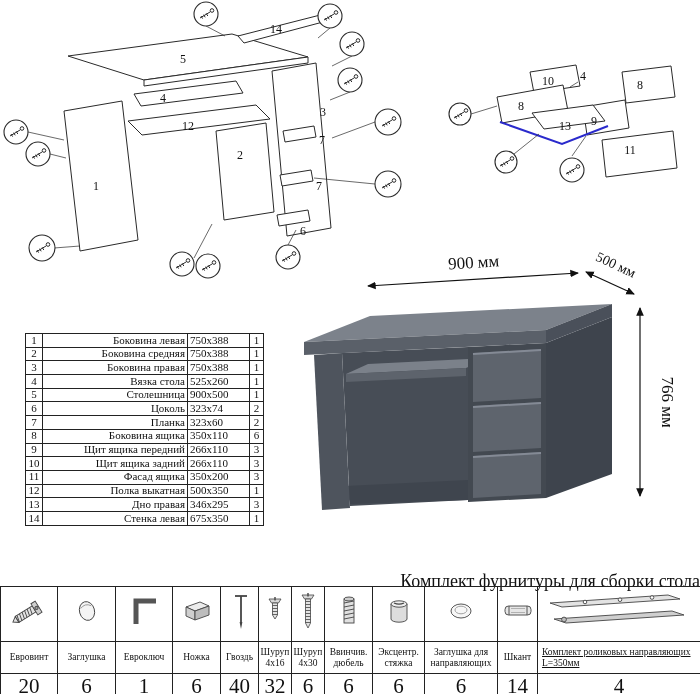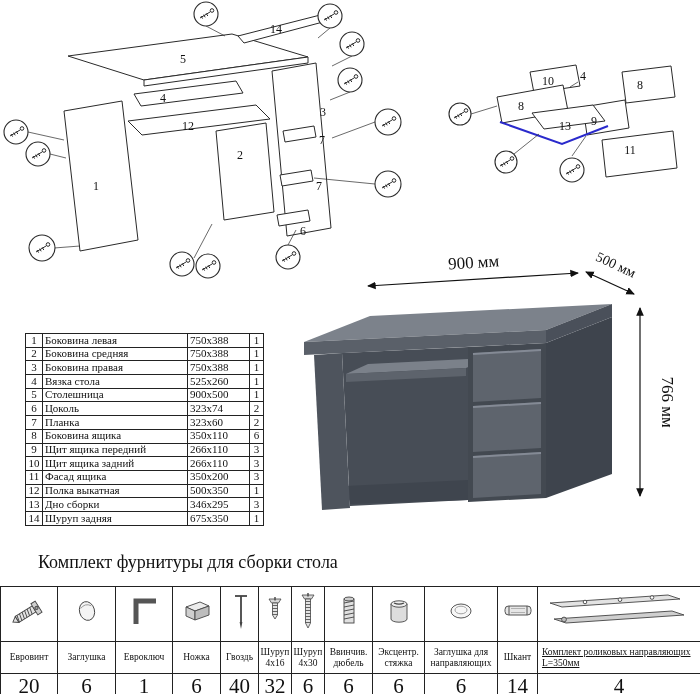--- a/index.html
+++ b/index.html
@@ -12,31 +12,31 @@
   .dr { position:absolute; left:444px; top:56px; }
   .panels polygon { fill:#ffffff; stroke:#2a2a2a; stroke-width:1; }
   .leaders line { stroke:#2a2a2a; stroke-width:0.7; }
   .callouts circle { fill:#ffffff; stroke:#2a2a2a; stroke-width:1.1; }
   .lbl text { font-size:12px; fill:#111; text-anchor:middle; font-family:"Liberation Serif", serif; }
 
   
   .parts { position:absolute; left:25px; top:333px; width:238px; border-collapse:collapse; table-layout:fixed; font-size:11px; }
   .parts td { border:1px solid #222; height:13.7px; line-height:1.05; padding:0 2px; white-space:nowrap; overflow:hidden; }
   .c-num  { width:17px; text-align:center; }
-  .c-name { width:145px; text-align:left; }
+  .c-name { width:145px; text-align:right; }
   .c-size { width:62px; text-align:left; }
   .c-qty  { width:14px; text-align:center; }
 
   
   .desk { position:absolute; left:280px; top:242px; }
   .dimtxt text { fill:#111; text-anchor:middle; font-family:"Liberation Serif", serif; }
   .dims line { stroke:#111; stroke-width:1.2; }
 
   
-  .hw-title { position:absolute; left:0; top:552px; width:700px; text-align:left; font-size:18px; color:#111;padding-left:38px; }
+  .hw-title { position:absolute; left:0; top:571px; width:700px; text-align:right; font-size:18px; color:#111; }
   .hw { position:absolute; left:0; top:586px; width:700px; border-collapse:collapse; table-layout:fixed; }
   .hw td { border:1px solid #222; text-align:center; vertical-align:middle; overflow:hidden; }
   .hw-icons td { height:54px; }
   .hw-names td { height:32px; font-size:9.5px; line-height:1.08; padding:1px; }
   .hw-qty td   { height:22px; font-size:21px; }
   .hw-names td.left { text-align:left; padding-left:4px;text-decoration:underline; }
 </style>
 </head>
 <body>
 
@@ -257,27 +257,27 @@
         <td class="c-qty">3</td>
       </tr>
       <tr>
         <td class="c-num">12</td>
         <td class="c-name">Полка выкатная</td>
         <td class="c-size">500x350</td>
         <td class="c-qty">1</td>
       </tr>
       <tr>
         <td class="c-num">13</td>
-        <td class="c-name">Дно сборки</td>
+        <td class="c-name">Дно правая</td>
         <td class="c-size">346x295</td>
         <td class="c-qty">3</td>
       </tr>
       <tr>
         <td class="c-num">14</td>
-        <td class="c-name">Шуруп задняя</td>
+        <td class="c-name">Стенка левая</td>
         <td class="c-size">675x350</td>
         <td class="c-qty">1</td>
       </tr>
     </tbody>
   </table>
 
   <svg class="desk" width="404" height="302" viewBox="0 0 404 302">
     <defs>
       <marker id="ah" viewBox="0 0 10 10" refX="8" refY="5" markerWidth="8" markerHeight="8" orient="auto-start-reverse">
         <path d="M0,1 L9,5 L0,9 z" fill="#111"></path>

